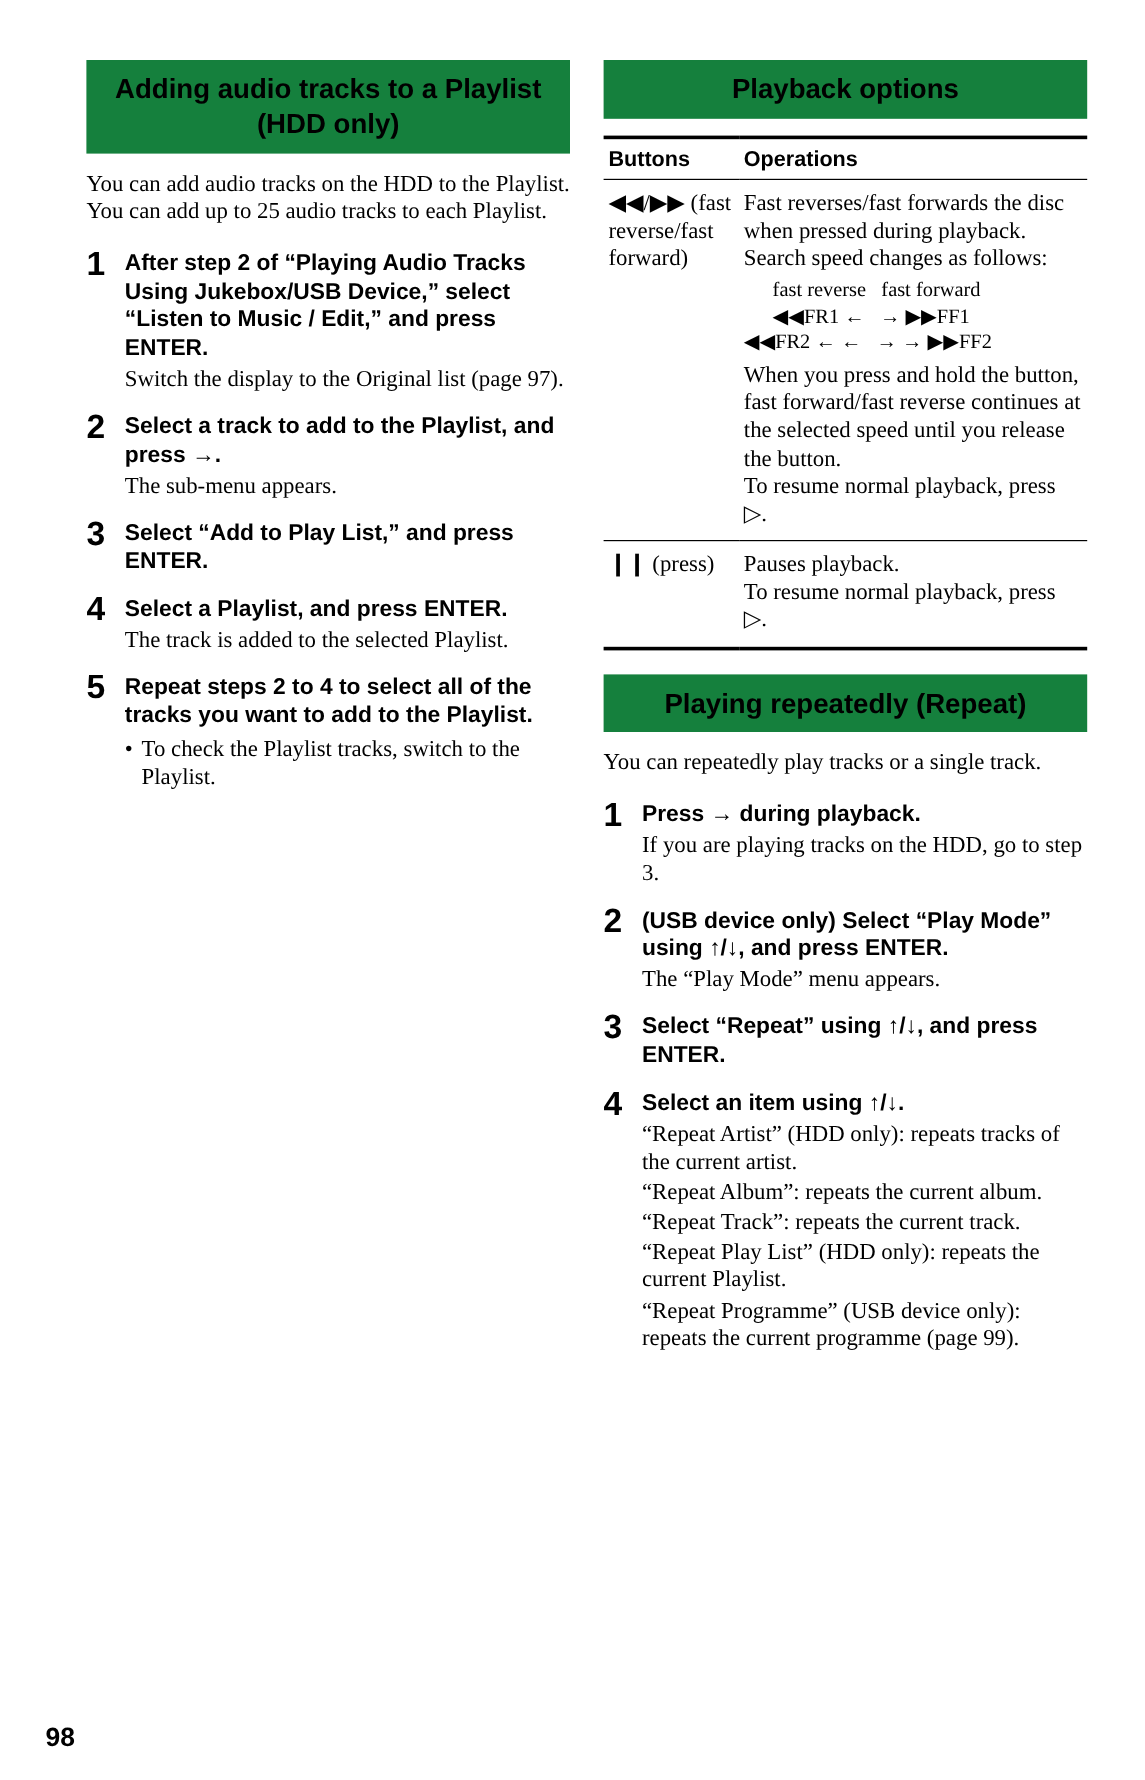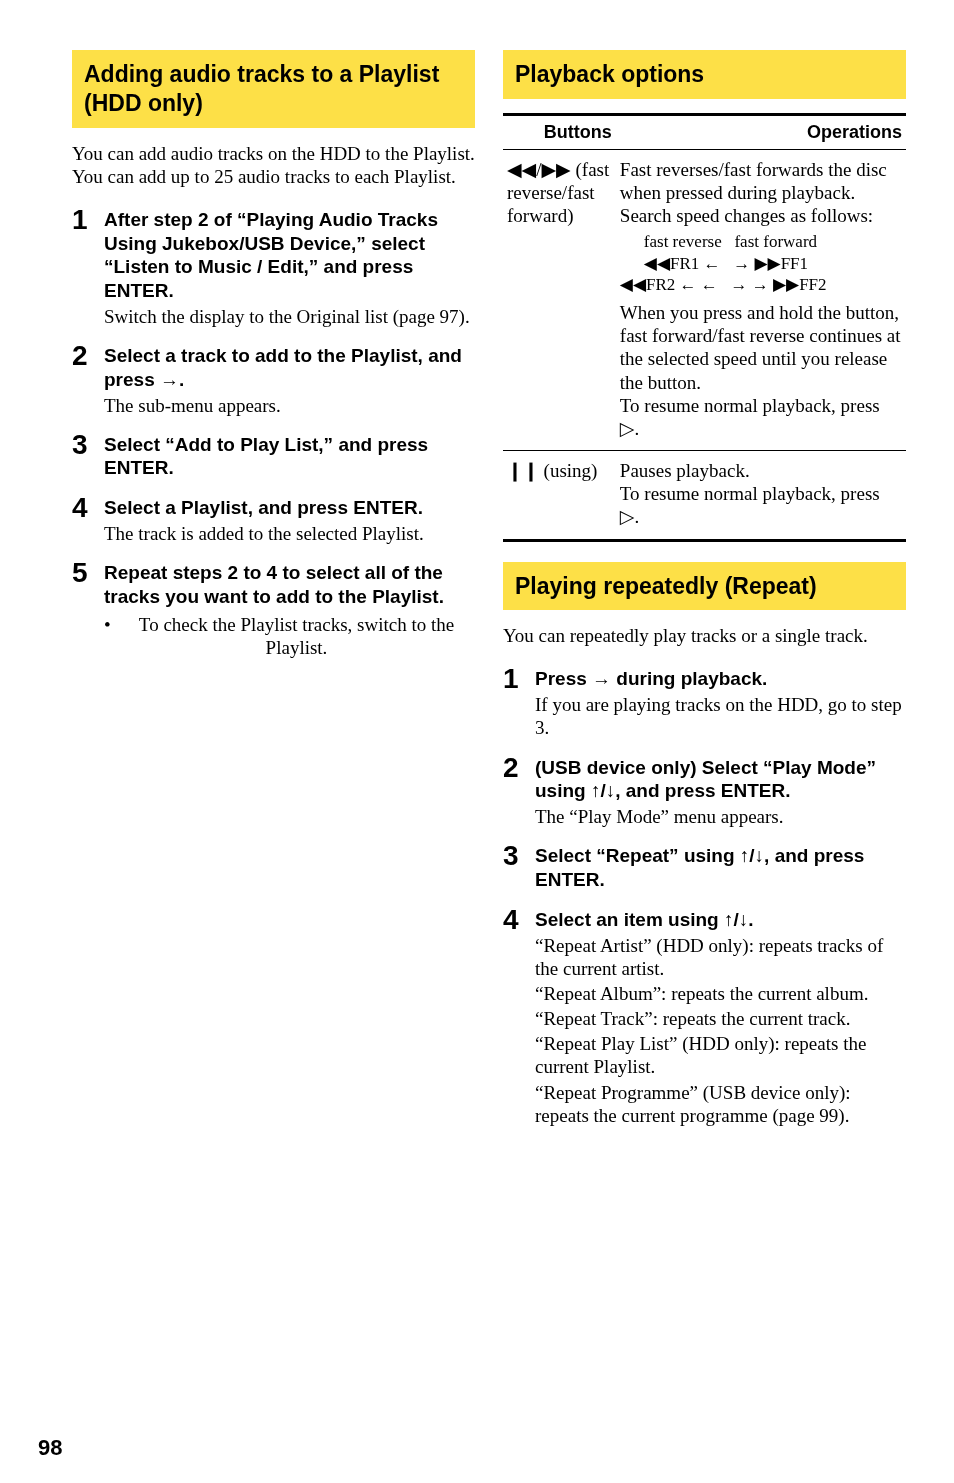--- a/index.html
+++ b/index.html
@@ -14,27 +14,28 @@
   }
   .columns {
     display: flex;
     gap: 28px;
   }
   .col {
     flex: 1;
     min-width: 0;
   }
   .section-title {
-    background: #fde047;
+    background: #15803d;
     font-family: Arial, Helvetica, sans-serif;
     font-weight: bold;
     font-size: 23px;
     padding: 10px 12px 10px 12px;
     line-height: 1.25;
     margin-bottom: 14px;
+    text-align: center;
   }
   .body-text {
     font-size: 19px;
     line-height: 1.22;
     margin-bottom: 18px;
   }
   .steps {
     list-style: none;
     counter-reset: step;
   }
@@ -67,38 +68,37 @@
   }
   .bullets {
     list-style: none;
     margin-top: 4px;
   }
   .bullets li {
     font-size: 19px;
     line-height: 1.22;
     padding-left: 14px;
     position: relative;
-    text-align: center;
   }
   .bullets li::before {
     content: "•";
     position: absolute;
     left: 0;
     top: 0;
   }
   table.opts {
     width: 100%;
     border-collapse: collapse;
     margin-bottom: 20px;
   }
   table.opts th {
     font-family: Arial, Helvetica, sans-serif;
     font-weight: bold;
     font-size: 18px;
-    text-align: right;
+    text-align: left;
     border-top: 3px solid #000;
     border-bottom: 1px solid #000;
     padding: 6px 4px;
   }
   table.opts td {
     font-size: 19px;
     line-height: 1.22;
     vertical-align: top;
     border-bottom: 1px solid #000;
     padding: 8px 4px 10px 4px;
@@ -191,21 +191,21 @@
             <div class="speed-diagram">
               <div class="speed-row">fast reverse&nbsp;&nbsp;&nbsp;fast forward</div>
               <div class="speed-row">◀◀FR1 ←&nbsp;&nbsp;&nbsp;→ ▶▶FF1</div>
               <div class="speed-row2">◀◀FR2 ← ←&nbsp;&nbsp;&nbsp;→ → ▶▶FF2</div>
             </div>
             <div>When you press and hold the button, fast forward/fast reverse continues at the selected speed until you release the button.</div>
             <div>To resume normal playback, press ▷.</div>
           </td>
         </tr>
         <tr>
-          <td>❙❙ (using)</td>
+          <td>❙❙ (press)</td>
           <td>
             <div>Pauses playback.</div>
             <div>To resume normal playback, press ▷.</div>
           </td>
         </tr>
       </tbody>
     </table>
 
     <div class="section-title">Playing repeatedly (Repeat)</div>
     <p class="body-text">You can repeatedly play tracks or a single track.</p>

